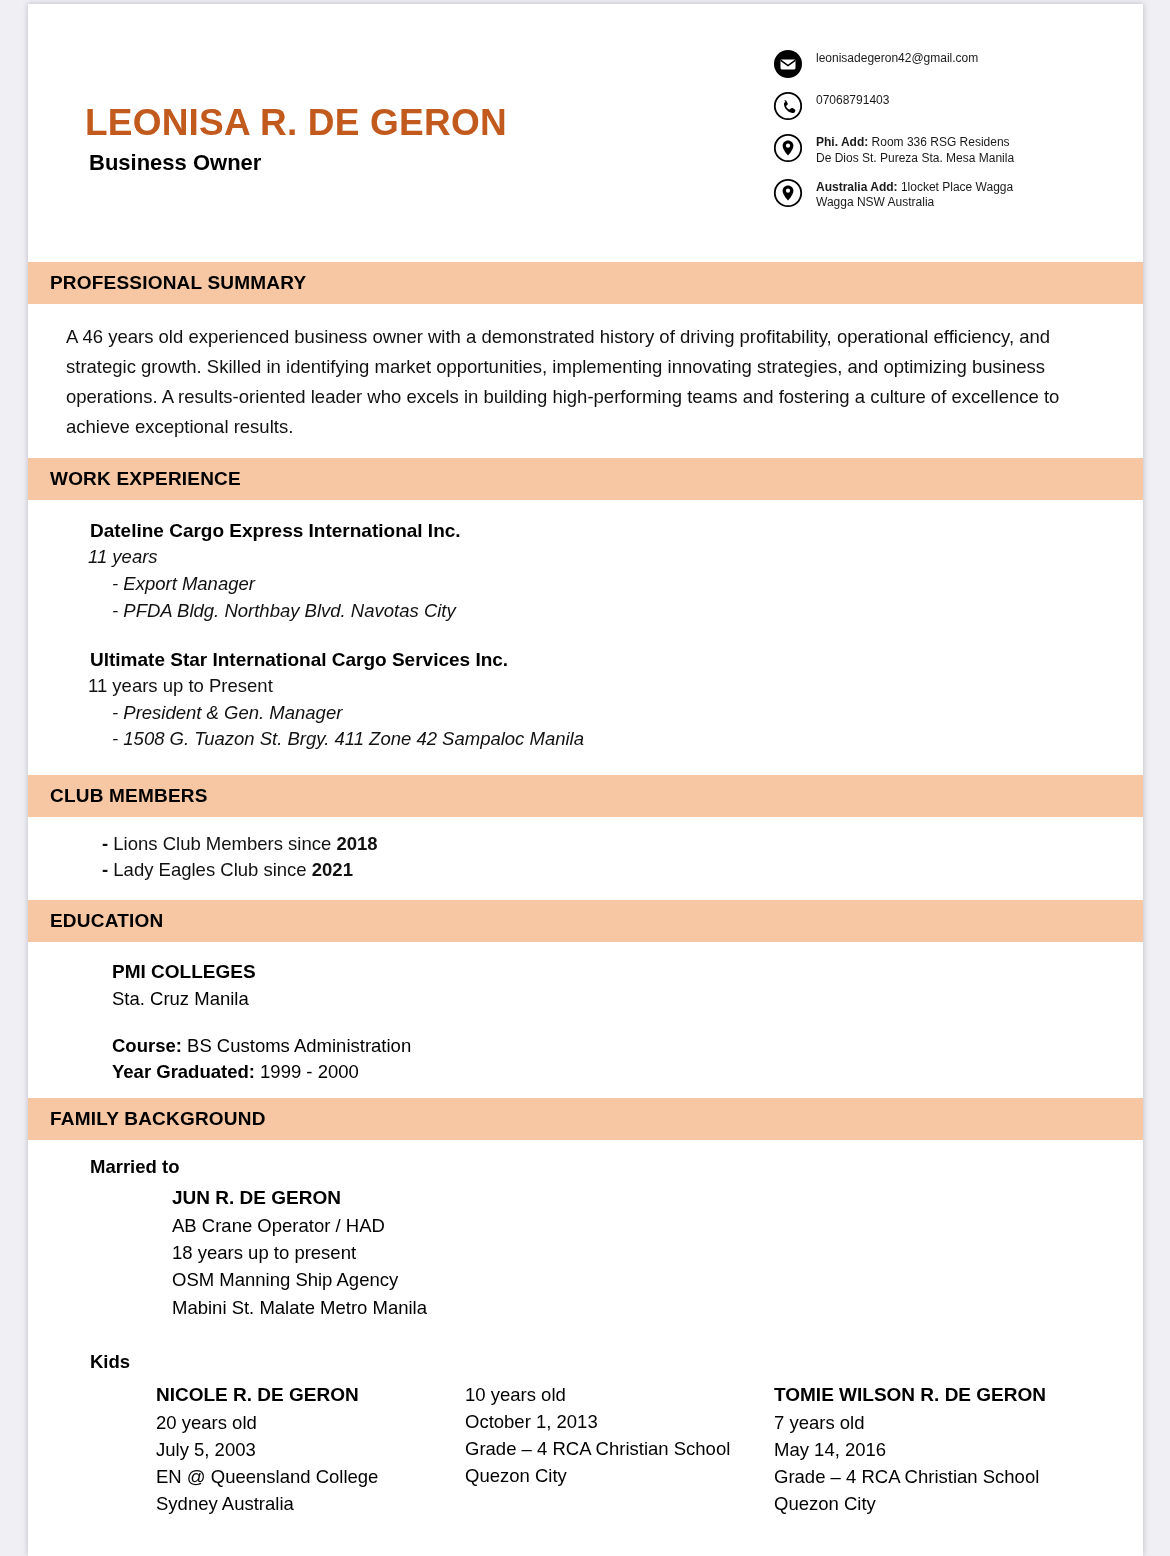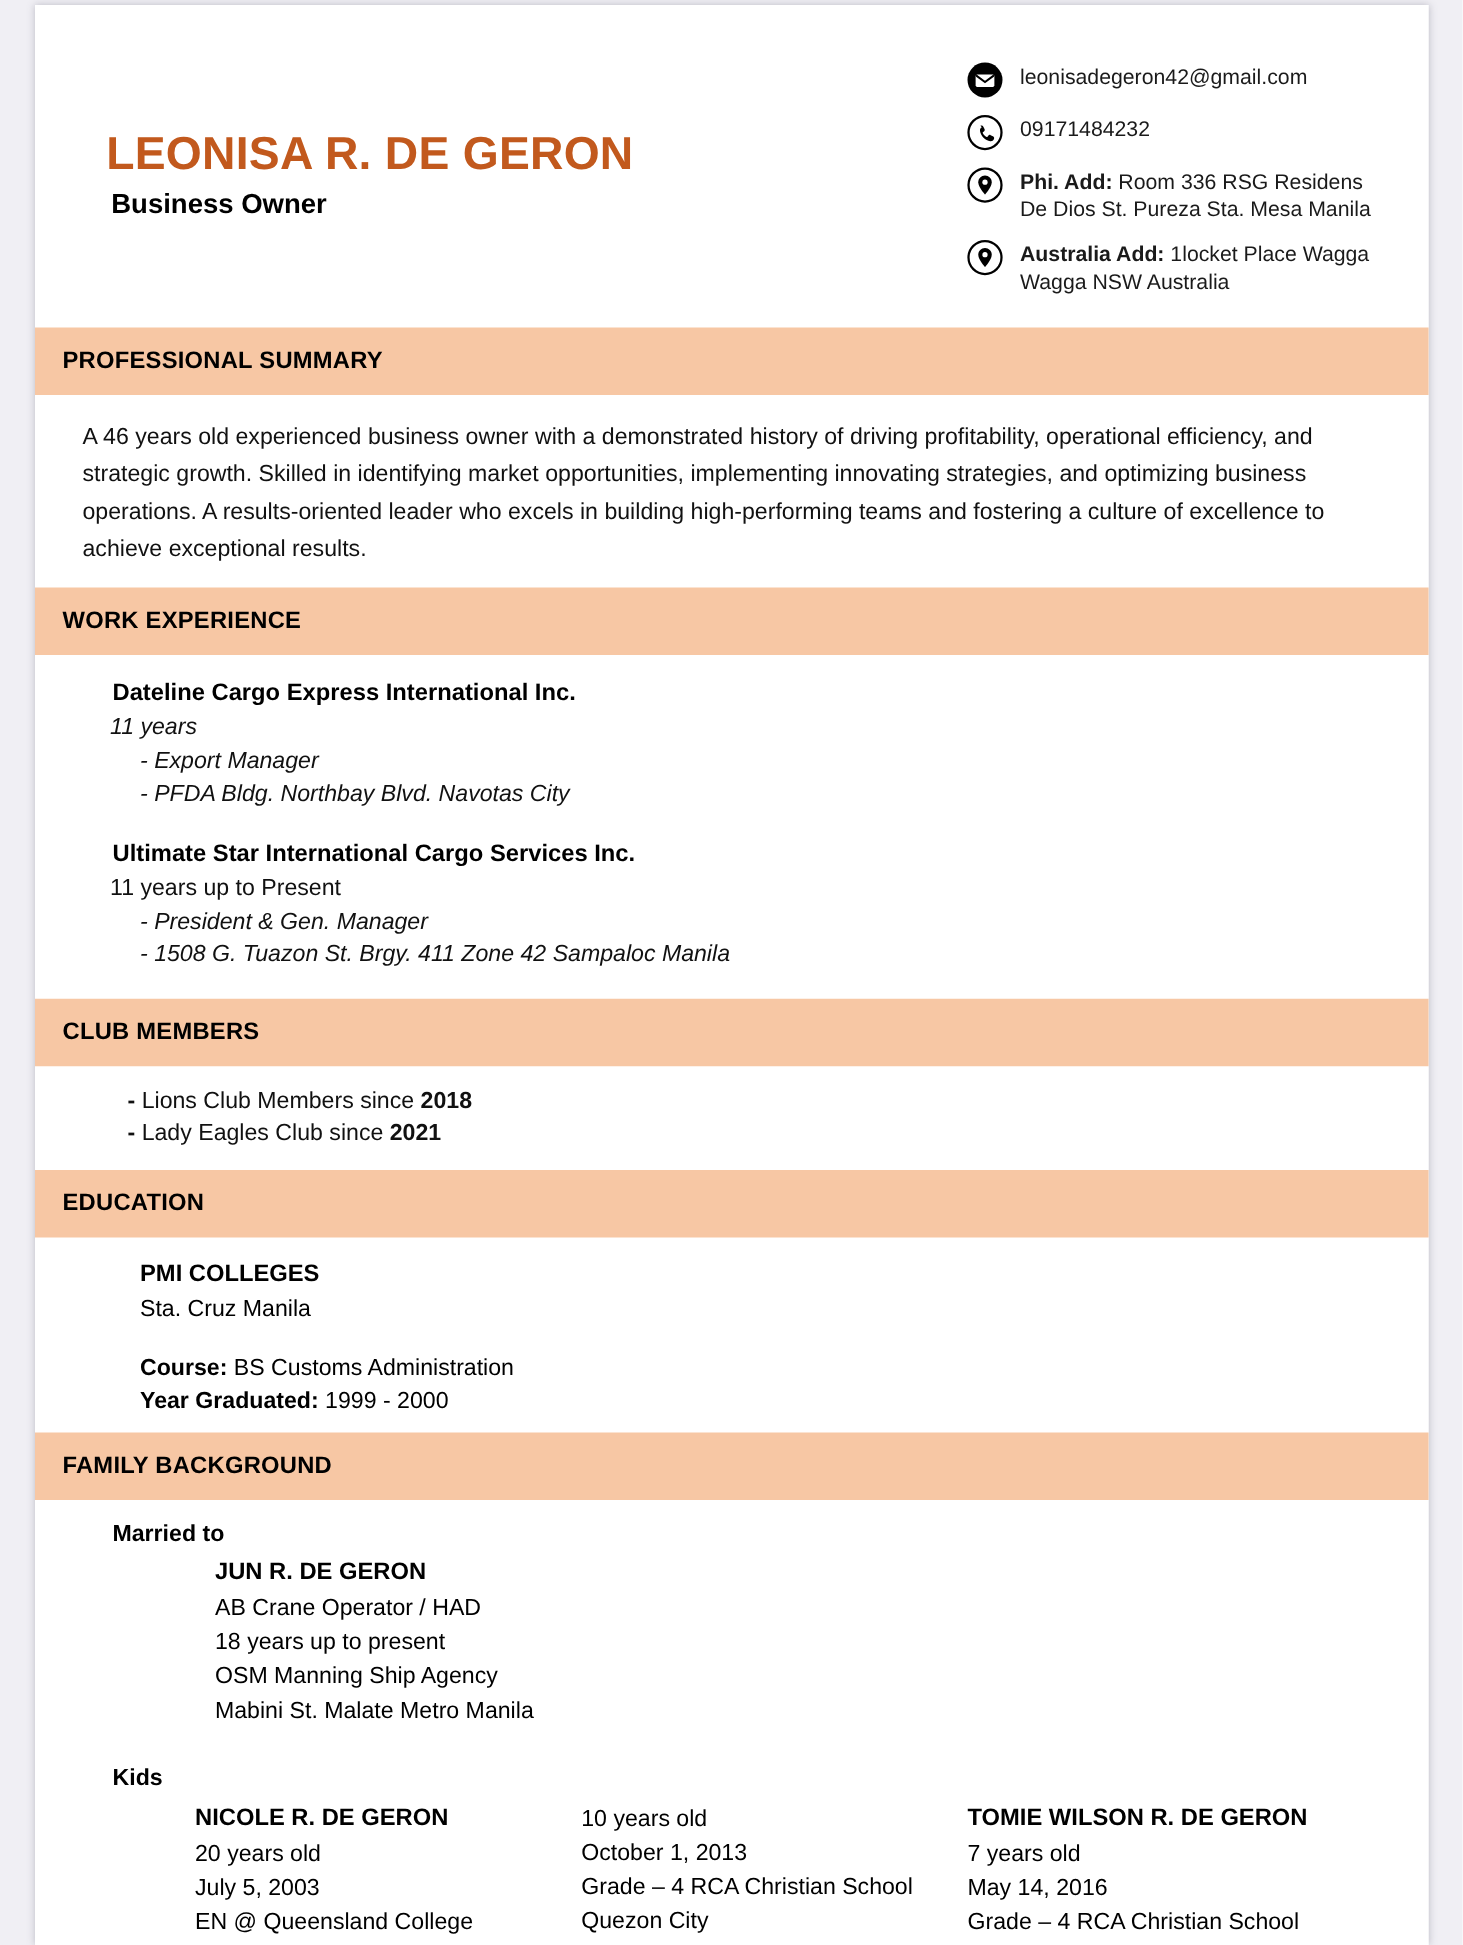--- a/index.html
+++ b/index.html
@@ -67,31 +67,31 @@
   .contact-row.addr { margin-bottom: 10px; }
   .contact-icon {
     width: 30px;
     height: 30px;
     flex: 0 0 30px;
     margin-right: 13px;
     margin-top: 1px;
   }
   .contact-icon svg { display: block; width: 30px; height: 30px; }
   .contact-text {
-    font-size: 17px;
+    font-size: 12px;
     line-height: 1.32;
     color: #1a1a1a;
     padding-top: 3px;
   }
   .contact-text b { font-weight: bold; }
 
   
   .section-bar {
     background: #f7c7a4;
-    height: 54px;
+    height: 42px;
     display: flex;
     align-items: center;
     padding-left: 22px;
     box-sizing: border-box;
   }
   .section-bar .section-title {
     font-size: 19px;
     font-weight: bold;
     color: #000000;
     letter-spacing: 0.2px;
@@ -231,21 +231,21 @@
         <span class="contact-text">leonisadegeron42@gmail.com</span>
       </div>
 
       <div class="contact-row">
         <span class="contact-icon">
           <svg viewBox="0 0 30 30">
             <circle cx="15" cy="15" r="13.2" fill="#fff" stroke="#000" stroke-width="1.8"></circle>
             <path d="M11.3 9.6c1.1-.5 1.9-.2 2.4.8l.9 1.8c.4.8.2 1.4-.5 1.9l-.8.6c-.2.2-.2.4-.1.7.6 1.4 1.7 2.5 3.1 3.1.3.1.5.1.7-.1l.6-.8c.5-.7 1.1-.9 1.9-.5l1.8.9c1 .5 1.3 1.3.8 2.4-.5 1.1-1.6 1.7-2.9 1.5-4-.6-7.6-4.2-8.2-8.2-.2-1.3.4-2.4 1.5-2.9z" fill="#000"></path>
           </svg>
         </span>
-        <span class="contact-text">09171484232</span>
+        <span class="contact-text">07068791403</span>
       </div>
 
       <div class="contact-row addr">
         <span class="contact-icon">
           <svg viewBox="0 0 30 30">
             <circle cx="15" cy="15" r="13.2" fill="#fff" stroke="#000" stroke-width="1.8"></circle>
             <path d="M15 7.4c-3 0-5.4 2.4-5.4 5.4 0 4 5.4 9.8 5.4 9.8s5.4-5.8 5.4-9.8c0-3-2.4-5.4-5.4-5.4z" fill="#000"></path>
             <circle cx="15" cy="12.7" r="2.1" fill="#fff"></circle>
           </svg>
         </span>

